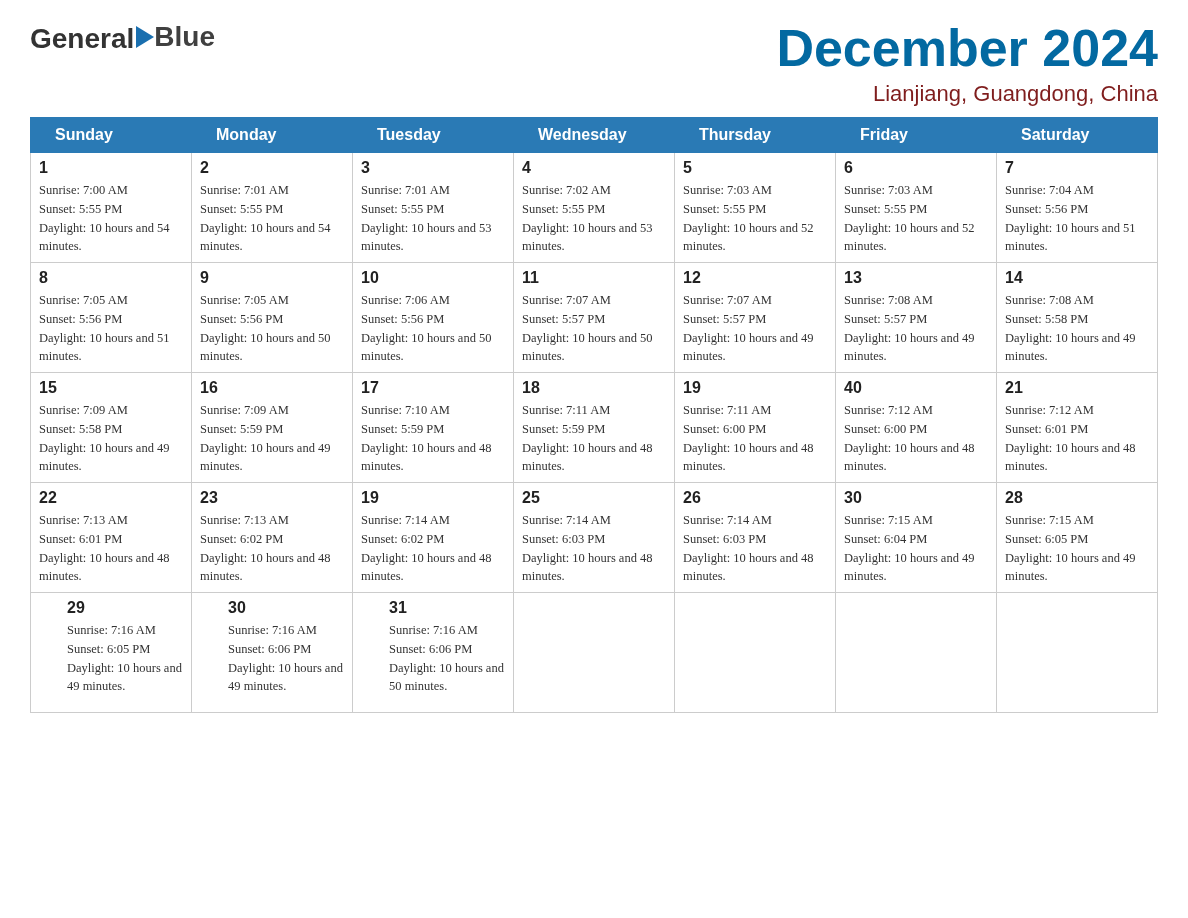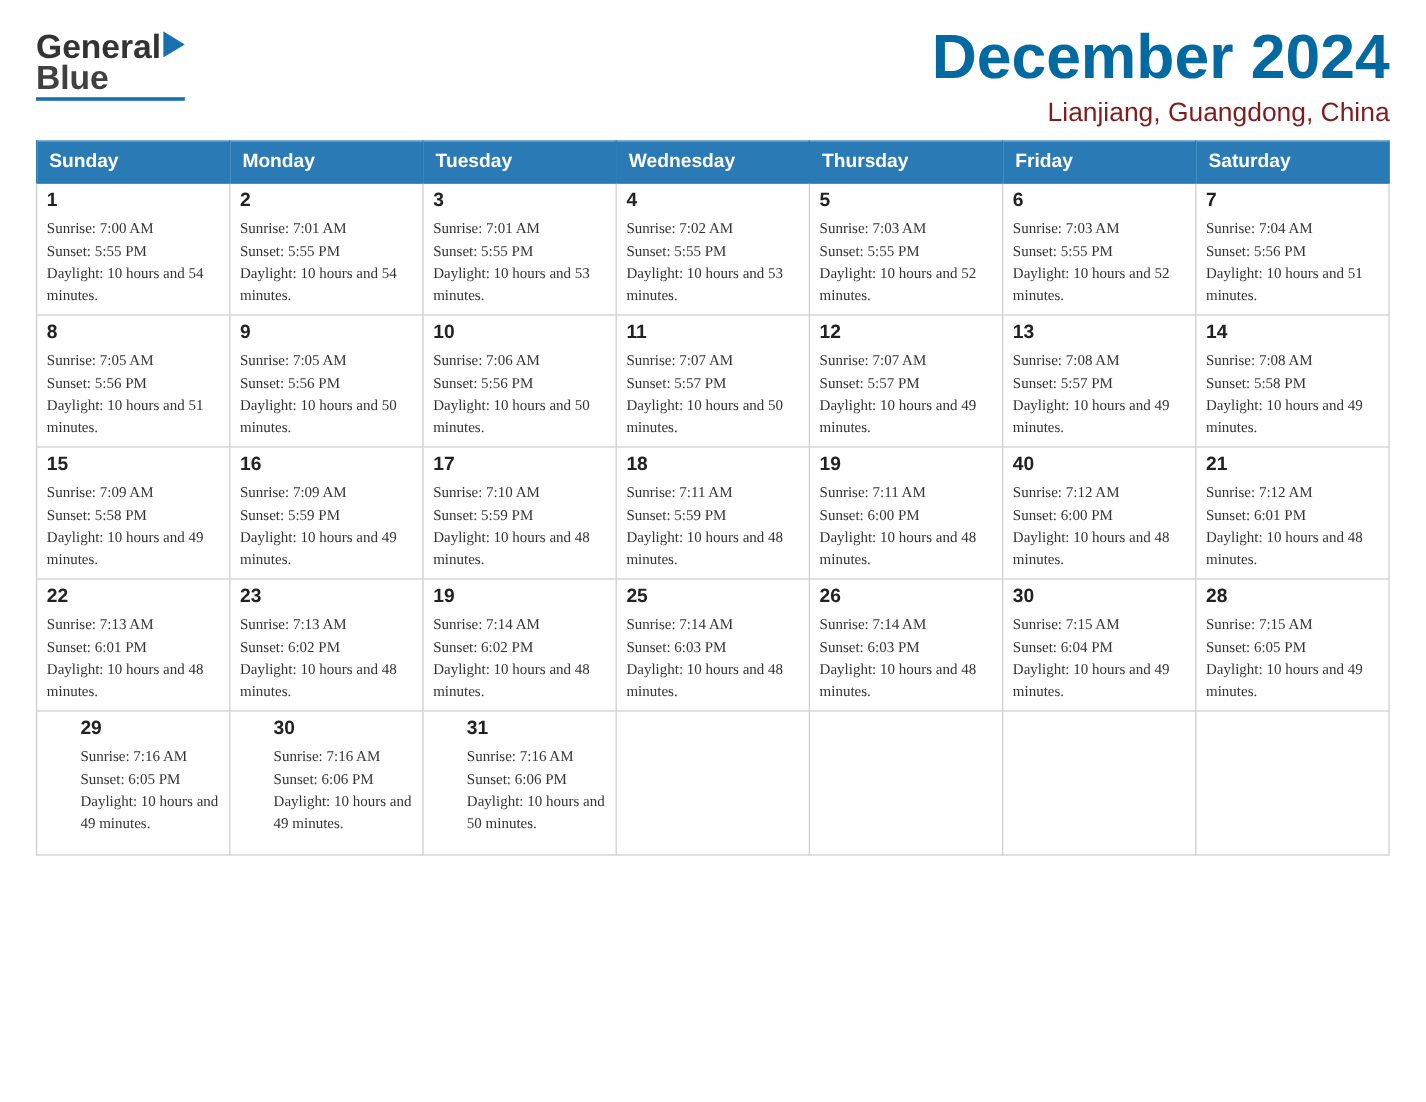--- a/index.html
+++ b/index.html
@@ -11,21 +11,21 @@
       min-height: 918px;
     }
     .header-area {
       display: flex;
       justify-content: space-between;
       align-items: flex-start;
       margin-bottom: 10px;
     }
     .logo {
       display: flex;
-      flex-direction: column;
+      flex-direction: row;
       align-items: flex-start;
       margin-top: 5px;
     }
     .logo-text-general {
       font-size: 28px;
       font-weight: bold;
       color: #333;
       line-height: 1;
     }
     .logo-text-blue {
@@ -57,21 +57,21 @@
     .calendar-table {
       width: 100%;
       border-collapse: collapse;
       margin-top: 8px;
     }
     .calendar-table th {
       background: #2a7ab5;
       color: #fff;
       font-size: 16px;
       font-weight: bold;
-      padding: 8px 10px;
+      padding: 8px 24px;
       text-align: left;
       border: 1px solid #2a7ab5;
     }
     .calendar-table td {
       border: 1px solid #ccc;
       vertical-align: top;
       padding: 6px 8px;
       width: calc(100% / 7);
       min-height: 100px;
     }

